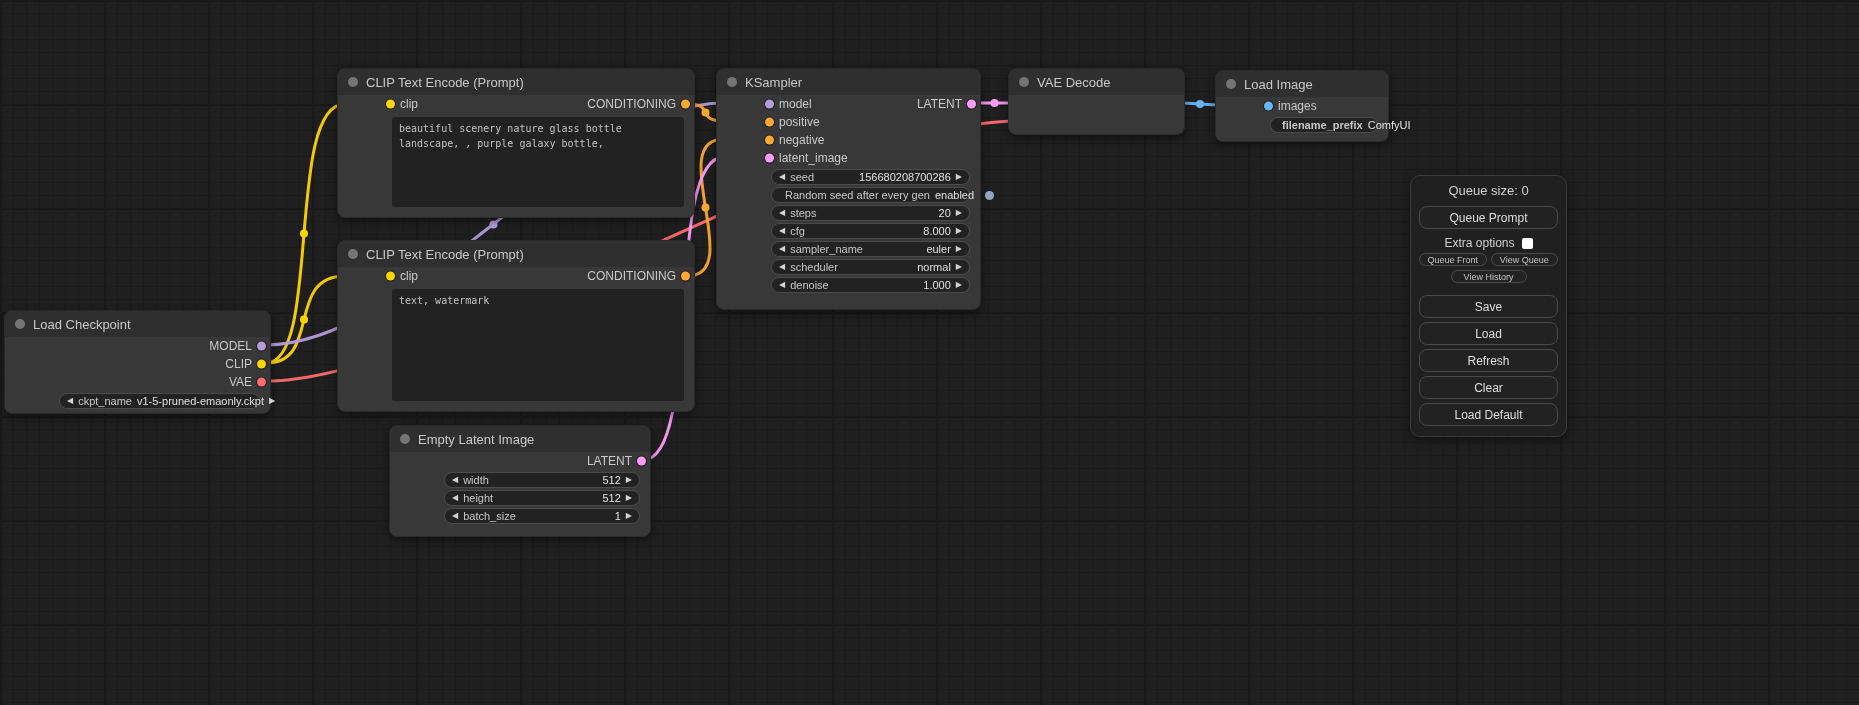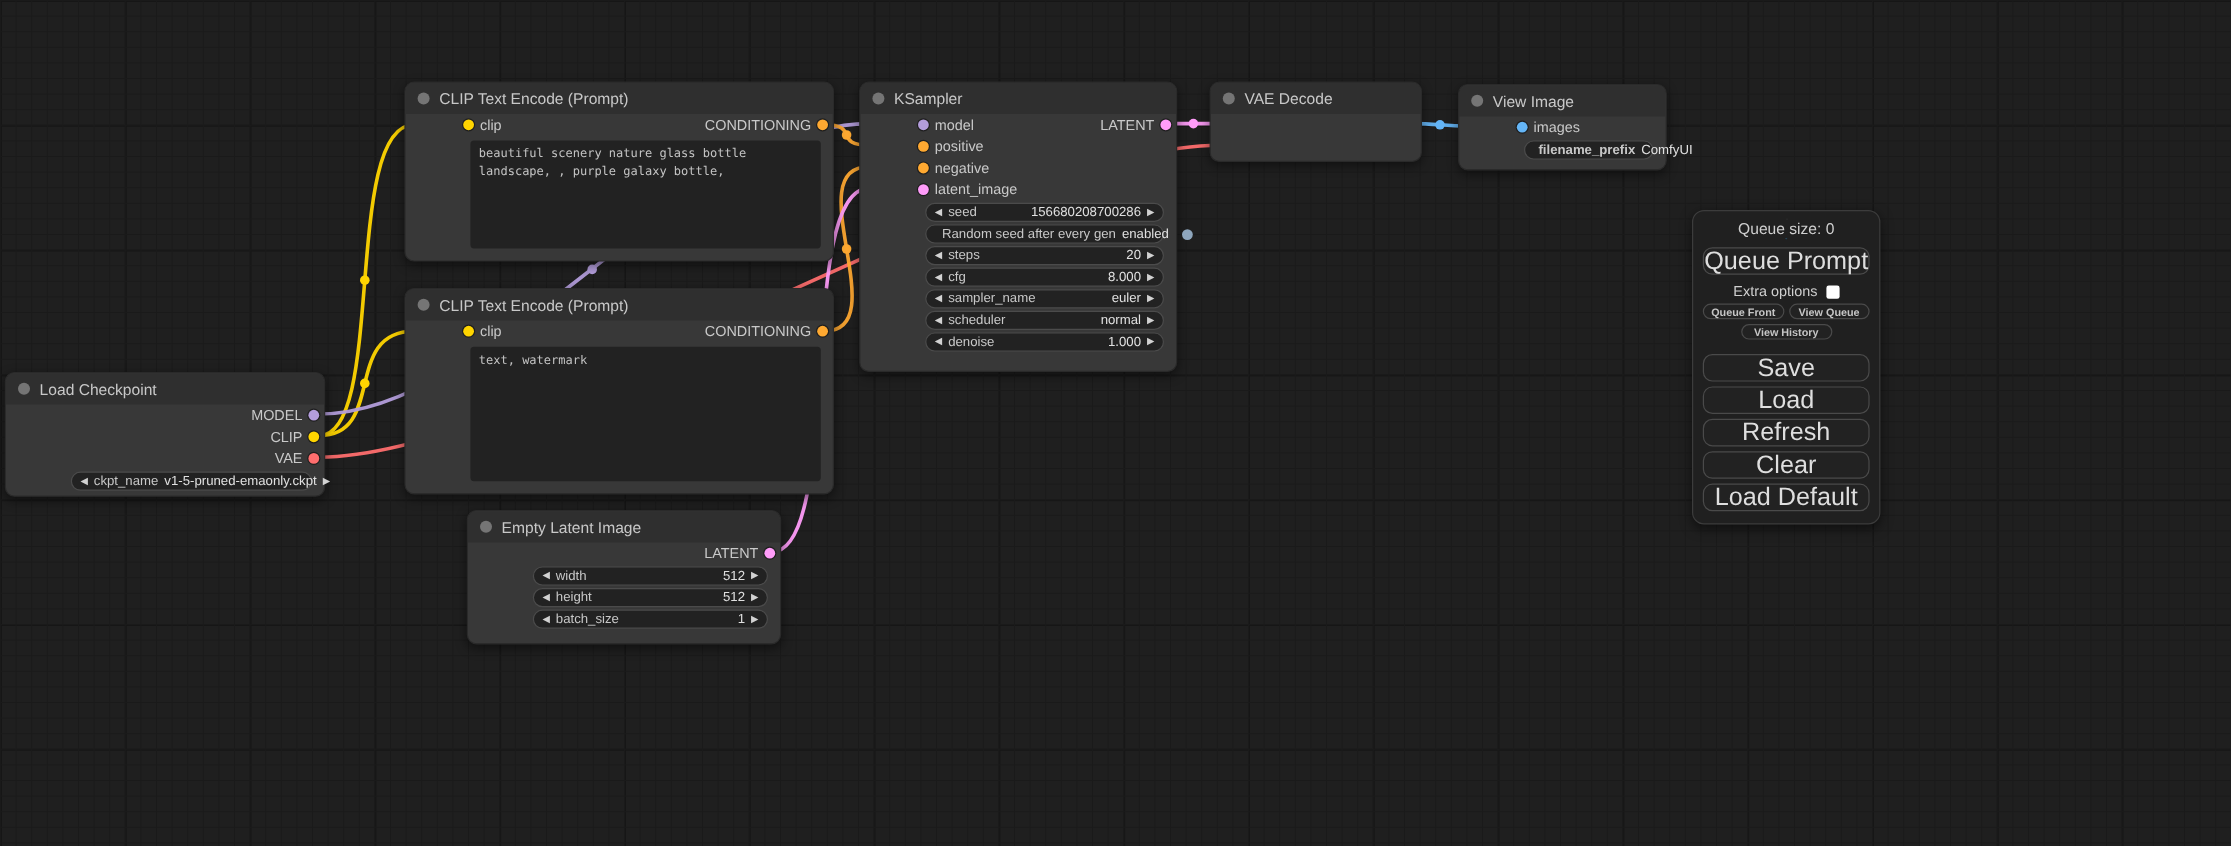--- a/index.html
+++ b/index.html
@@ -84,36 +84,36 @@
     background: #202020; border: 1px solid #3c3c3c; border-radius: 10px;
     box-shadow: 0 3px 10px rgba(0,0,0,.5);
     padding: 6px 8px 10px 8px;
     color: #ccc;
   }
   .panel-head { display: flex; align-items: center; height: 18px; flex-direction: column; }
   .panel-head .qsize { flex: 1; text-align: center; font-size: 13px; color: #cfcfcf; }
   .btn-big {
     width: 100%; height: 23px;
     background: #222; border: 1px solid #4a4a4a; border-radius: 8px;
-    color: #dedede; font-size: 21px; font-family: inherit;
+    color: #dedede; font-size: 12px; font-family: inherit;
     display: flex; align-items: center; justify-content: center;
     cursor: pointer;
   }
   .extra-row {
     display: flex; align-items: center; justify-content: center; gap: 7px;
     margin: 7px 0 3px 0; font-size: 12px; color: #cfcfcf;
   }
   .checkbox { width: 11px; height: 11px; background: #fff; border-radius: 2px; flex: none; }
   .sm-row { display: flex; gap: 4px; margin-top: 2px; }
   .btn-sm {
     flex: 1; height: 13px;
     background: #222; border: 1px solid #4a4a4a; border-radius: 7px;
     color: #c5c5c5; font-size: 9px; font-family: inherit;
     display: flex; align-items: center; justify-content: center;
-    cursor: pointer; white-space: nowrap; font-weight: bold;
+    cursor: pointer; white-space: nowrap;
   }
   .btn-history { flex: none; width: 76px; margin: 4px auto 0 auto; display: flex; }
   .big-group { margin-top: 12px; display: flex; flex-direction: column; gap: 4px; }
 </style>
 </head>
 <body>
 
 <div class="canvas">
 
   <svg class="links" width="1859" height="705" viewBox="0 0 1859 705">
@@ -269,21 +269,21 @@
   <div class="node" style="left:1008px; top:68px; width:177px; height:67px;">
     <div class="node-title">
       <span class="tdot"></span>
       <span>VAE Decode</span>
     </div>
   </div>
 
   <div class="node" style="left:1215px; top:70px; width:174px; height:72px;">
     <div class="node-title">
       <span class="tdot"></span>
-      <span>View Image</span>
+      <span>Load Image</span>
     </div>
     <div class="node-body">
       <div class="srow">
         <span class="lbl-in">images</span>
         <span class="pdot in d-image"></span>
       </div>
       <div class="widget">
         <span class="wname" style="margin-left:4px;font-weight:bold;">filename_prefix</span>
         <span class="wval" style="margin-right:10px;">ComfyUI</span>
       </div>

